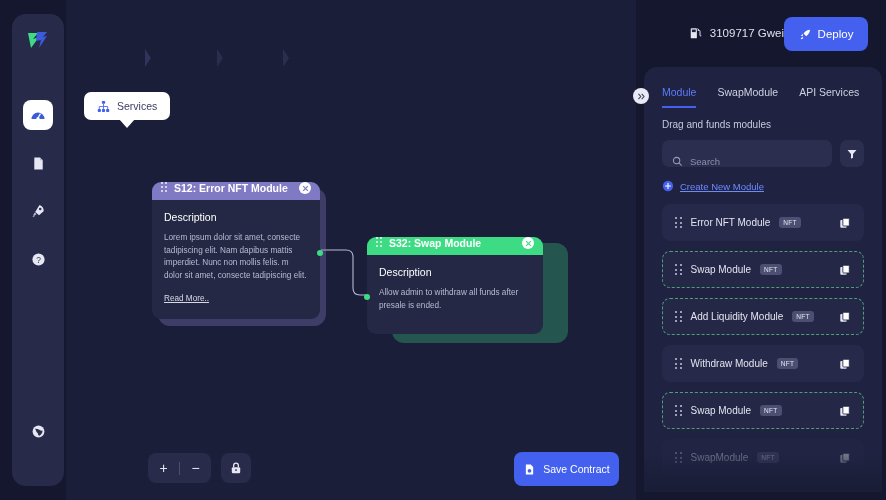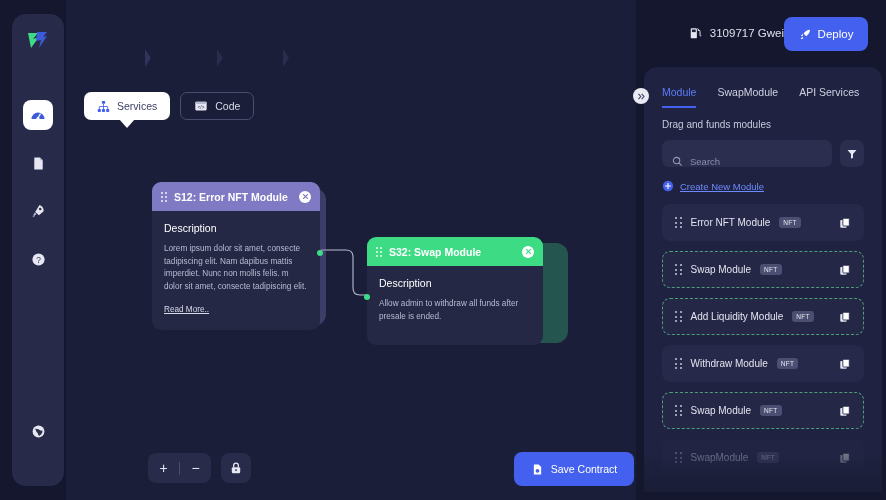--- a/index.html
+++ b/index.html
@@ -80,22 +80,22 @@
   }
   .vt.ghost { background: transparent; color: #d7d9ea; border: 1px solid #4a4d70; }
 
   
   .canvas { position: absolute; left: 66px; top: 0; width: 570px; height: 500px; background: #1b1e38; }
 
   .node { position: absolute; border-radius: 10px; overflow: visible; }
   .node-shadow { position: absolute; border-radius: 12px; }
 
   .node-hd {
-    height: 29px; border-radius: 9px 9px 0 0;
-    display: flex; align-items: center; padding: 0 9px; gap: 7px;
+    height: 18px; border-radius: 9px 9px 0 0;
+    display: flex; align-items: flex-start; padding: 0 9px; gap: 7px;
   }
   .node-hd .ttl { font-size: 10.5px; font-weight: bold; color: #ffffff; flex: 1; }
   .grip { display: grid; grid-template-columns: 2px 2px; gap: 2px; opacity: .9; }
   .grip i { width: 2px; height: 2px; background: #fff; display: block; border-radius: 50%; }
   .xbtn {
     width: 12px; height: 12px; border-radius: 50%; background: #fff;
     display: flex; align-items: center; justify-content: center;
     font-size: 8px; line-height: 1; cursor: pointer;
   }
   .node-bd { background: #252845; border-radius: 0 0 9px 9px; padding: 11px 12px 14px 12px; }
@@ -116,21 +116,21 @@
     font-size: 14px; cursor: pointer; font-family: inherit;
   }
   .zoom-div { width: 1px; height: 13px; background: #4b4e6e; }
   .lock-ctl {
     position: absolute; left: 155px; bottom: 17px;
     width: 30px; height: 30px; background: #282b49; border-radius: 8px;
     display: flex; align-items: center; justify-content: center; cursor: pointer;
   }
   .save-btn {
     position: absolute; left: 448px; bottom: 14px;
-    width: 120px; height: 34px; border-radius: 8px; background: #4361ee;
+    width: 105px; height: 34px; border-radius: 8px; background: #4361ee;
     color: #fff; font-size: 10.5px; border: none; cursor: pointer;
     display: flex; align-items: center; justify-content: center; gap: 7px; font-family: inherit;
   }
 
   
   .panel {
     position: absolute; left: 644px; top: 67px;
     width: 238px; height: 433px;
     background: #1f2240; border-radius: 13px 13px 0 0; overflow: hidden;
   }
@@ -519,23 +519,15 @@
     <button class="vt primary">
       <svg width="13" height="13" viewBox="0 0 14 14">
         <rect x="5.2" y="1" width="3.6" height="3" rx="0.8" fill="#4361ee"></rect>
         <rect x="0.8" y="9.8" width="3.4" height="3" rx="0.8" fill="#4361ee"></rect>
         <rect x="5.3" y="9.8" width="3.4" height="3" rx="0.8" fill="#4361ee"></rect>
         <rect x="9.8" y="9.8" width="3.4" height="3" rx="0.8" fill="#4361ee"></rect>
         <path d="M7 4 V7 M2.5 9.8 V7 H11.5 V9.8 M7 7 V9.8" stroke="#4361ee" stroke-width="0.9" fill="none"></path>
       </svg>
       <span>Services</span>
     </button>
-    <button class="vt ghost">
-      <svg width="14" height="14" viewBox="0 0 16 16">
-        <rect x="1.5" y="3" width="13" height="10" rx="1.3" fill="#e6e7f2"></rect>
-        <rect x="1.5" y="3" width="13" height="2.6" rx="1.3" fill="#b7b9cc"></rect>
-        <text x="8" y="11" font-size="5.4" font-family="Liberation Sans, sans-serif" text-anchor="middle" fill="#2b2e4c">&lt;/&gt;</text>
-      </svg>
-      <span>Code</span>
-    </button>
   </div>
 
 </div>
 
 </body></html>

